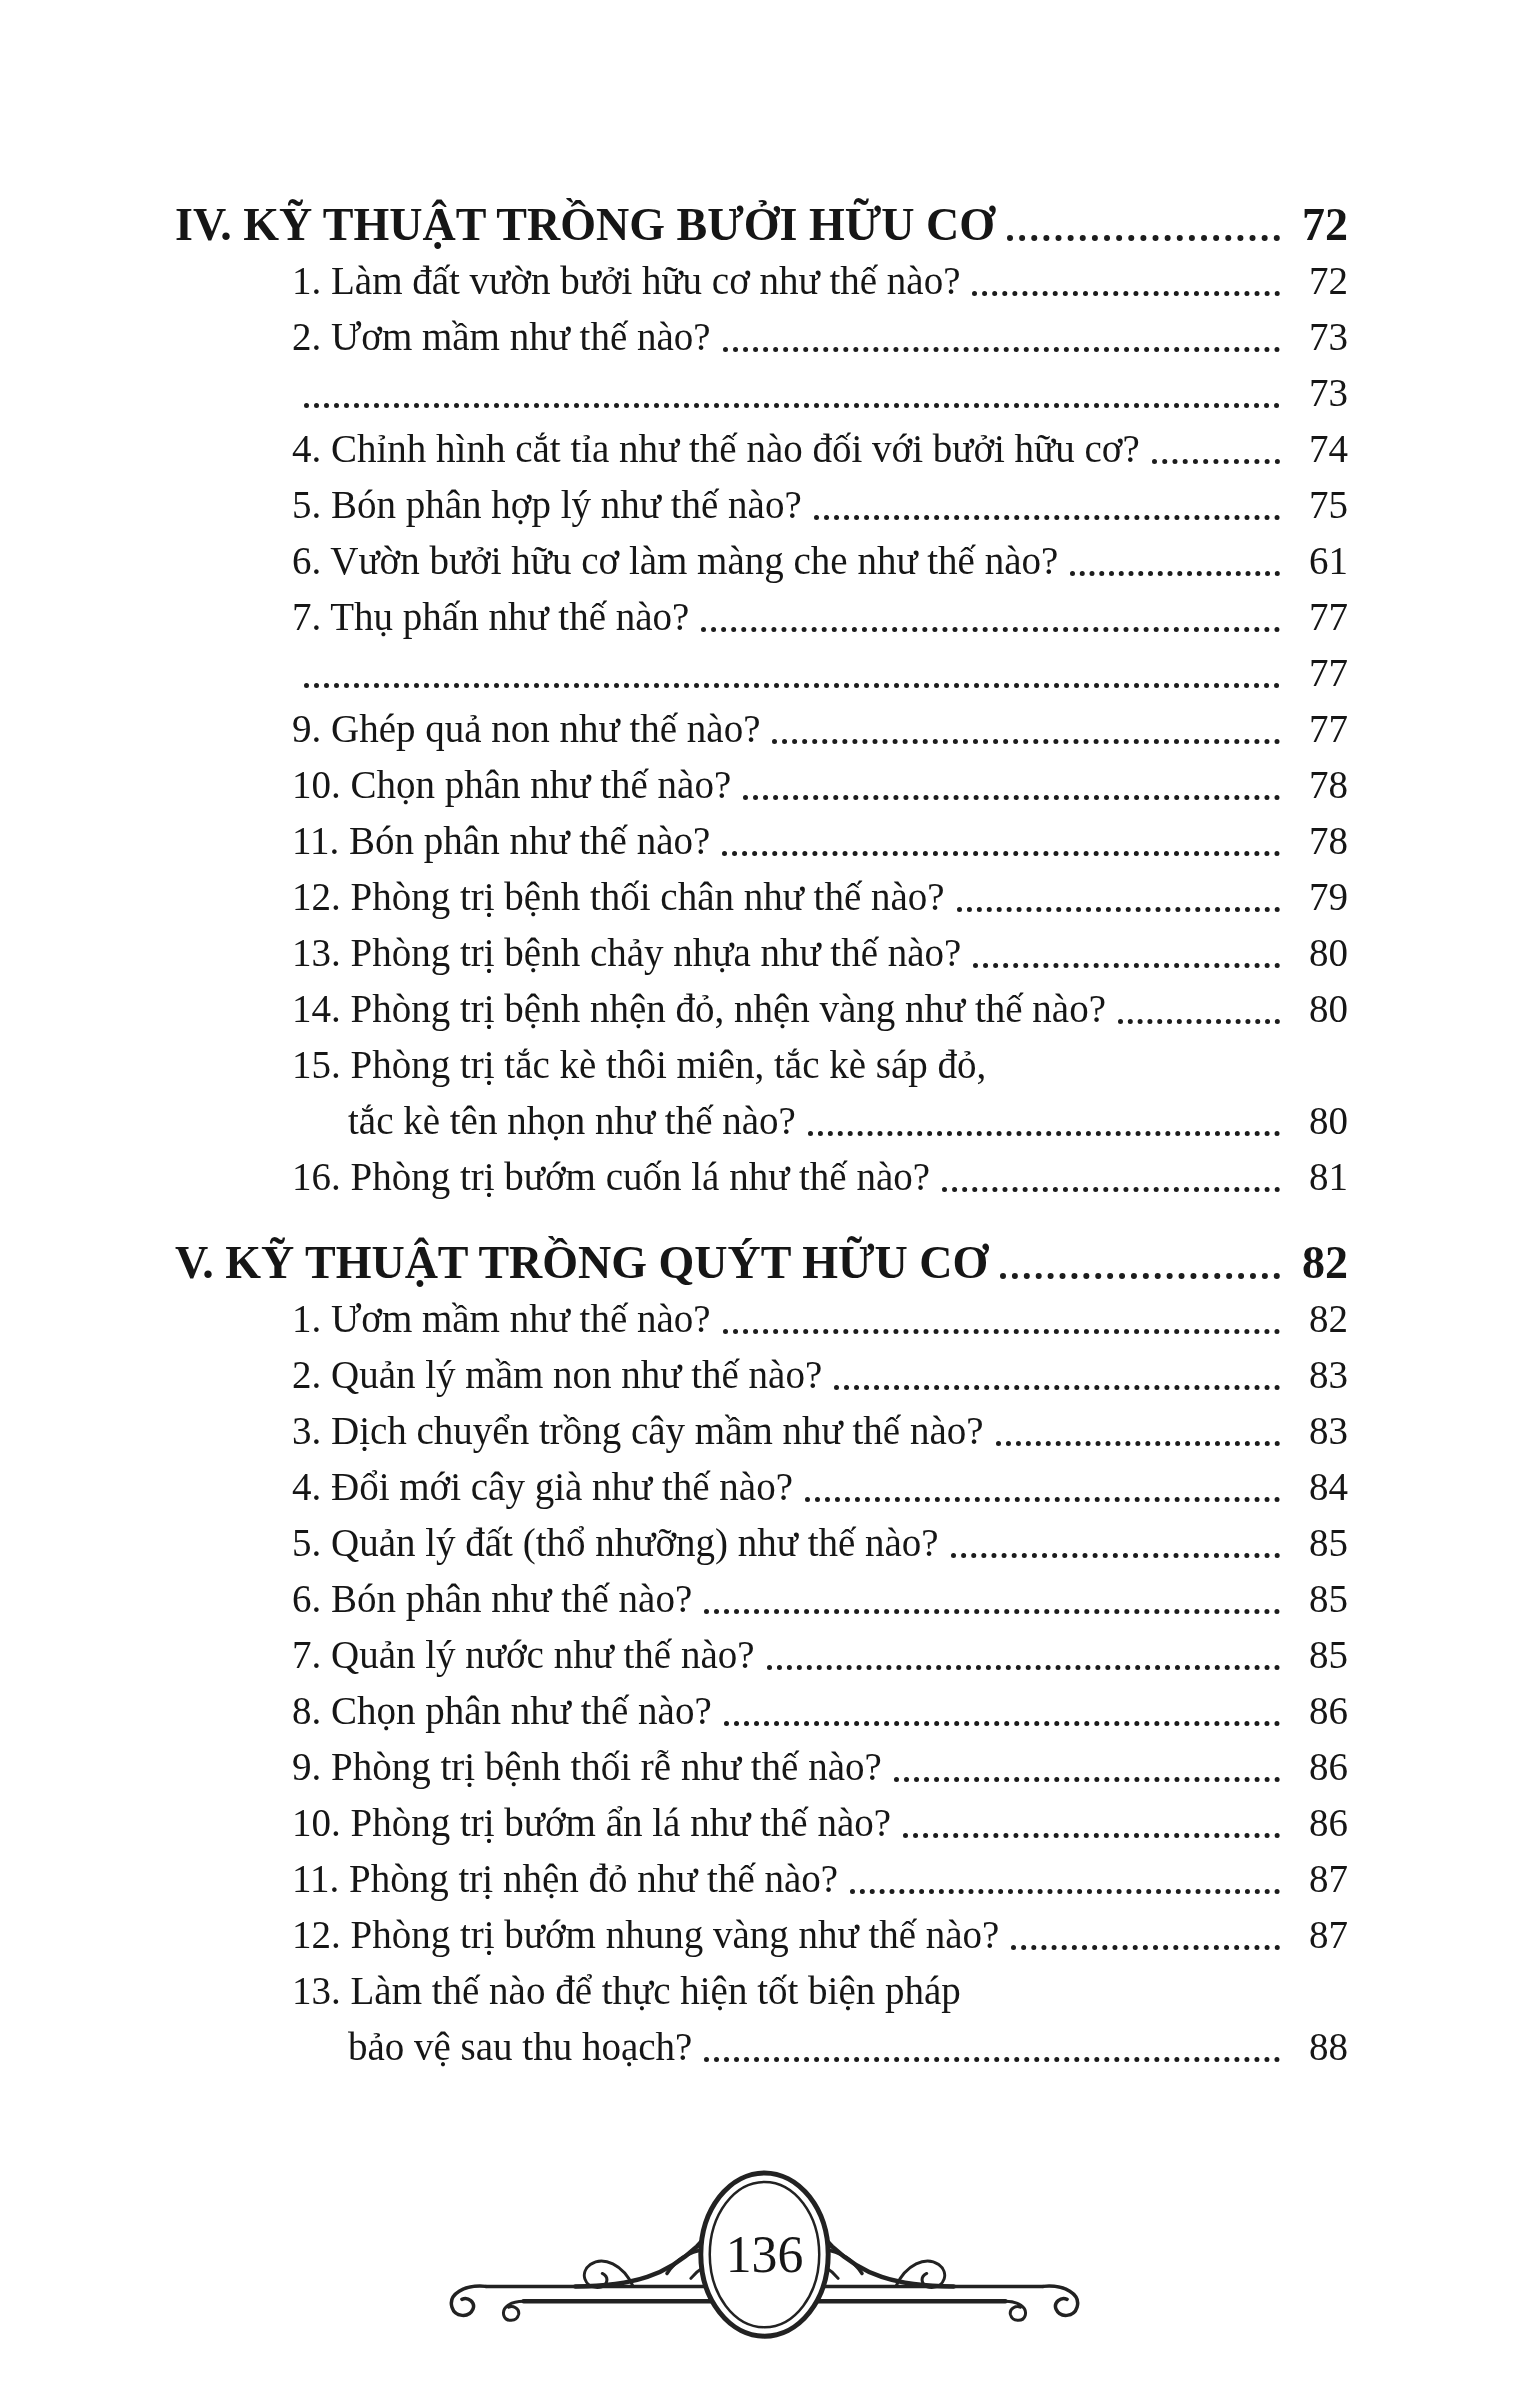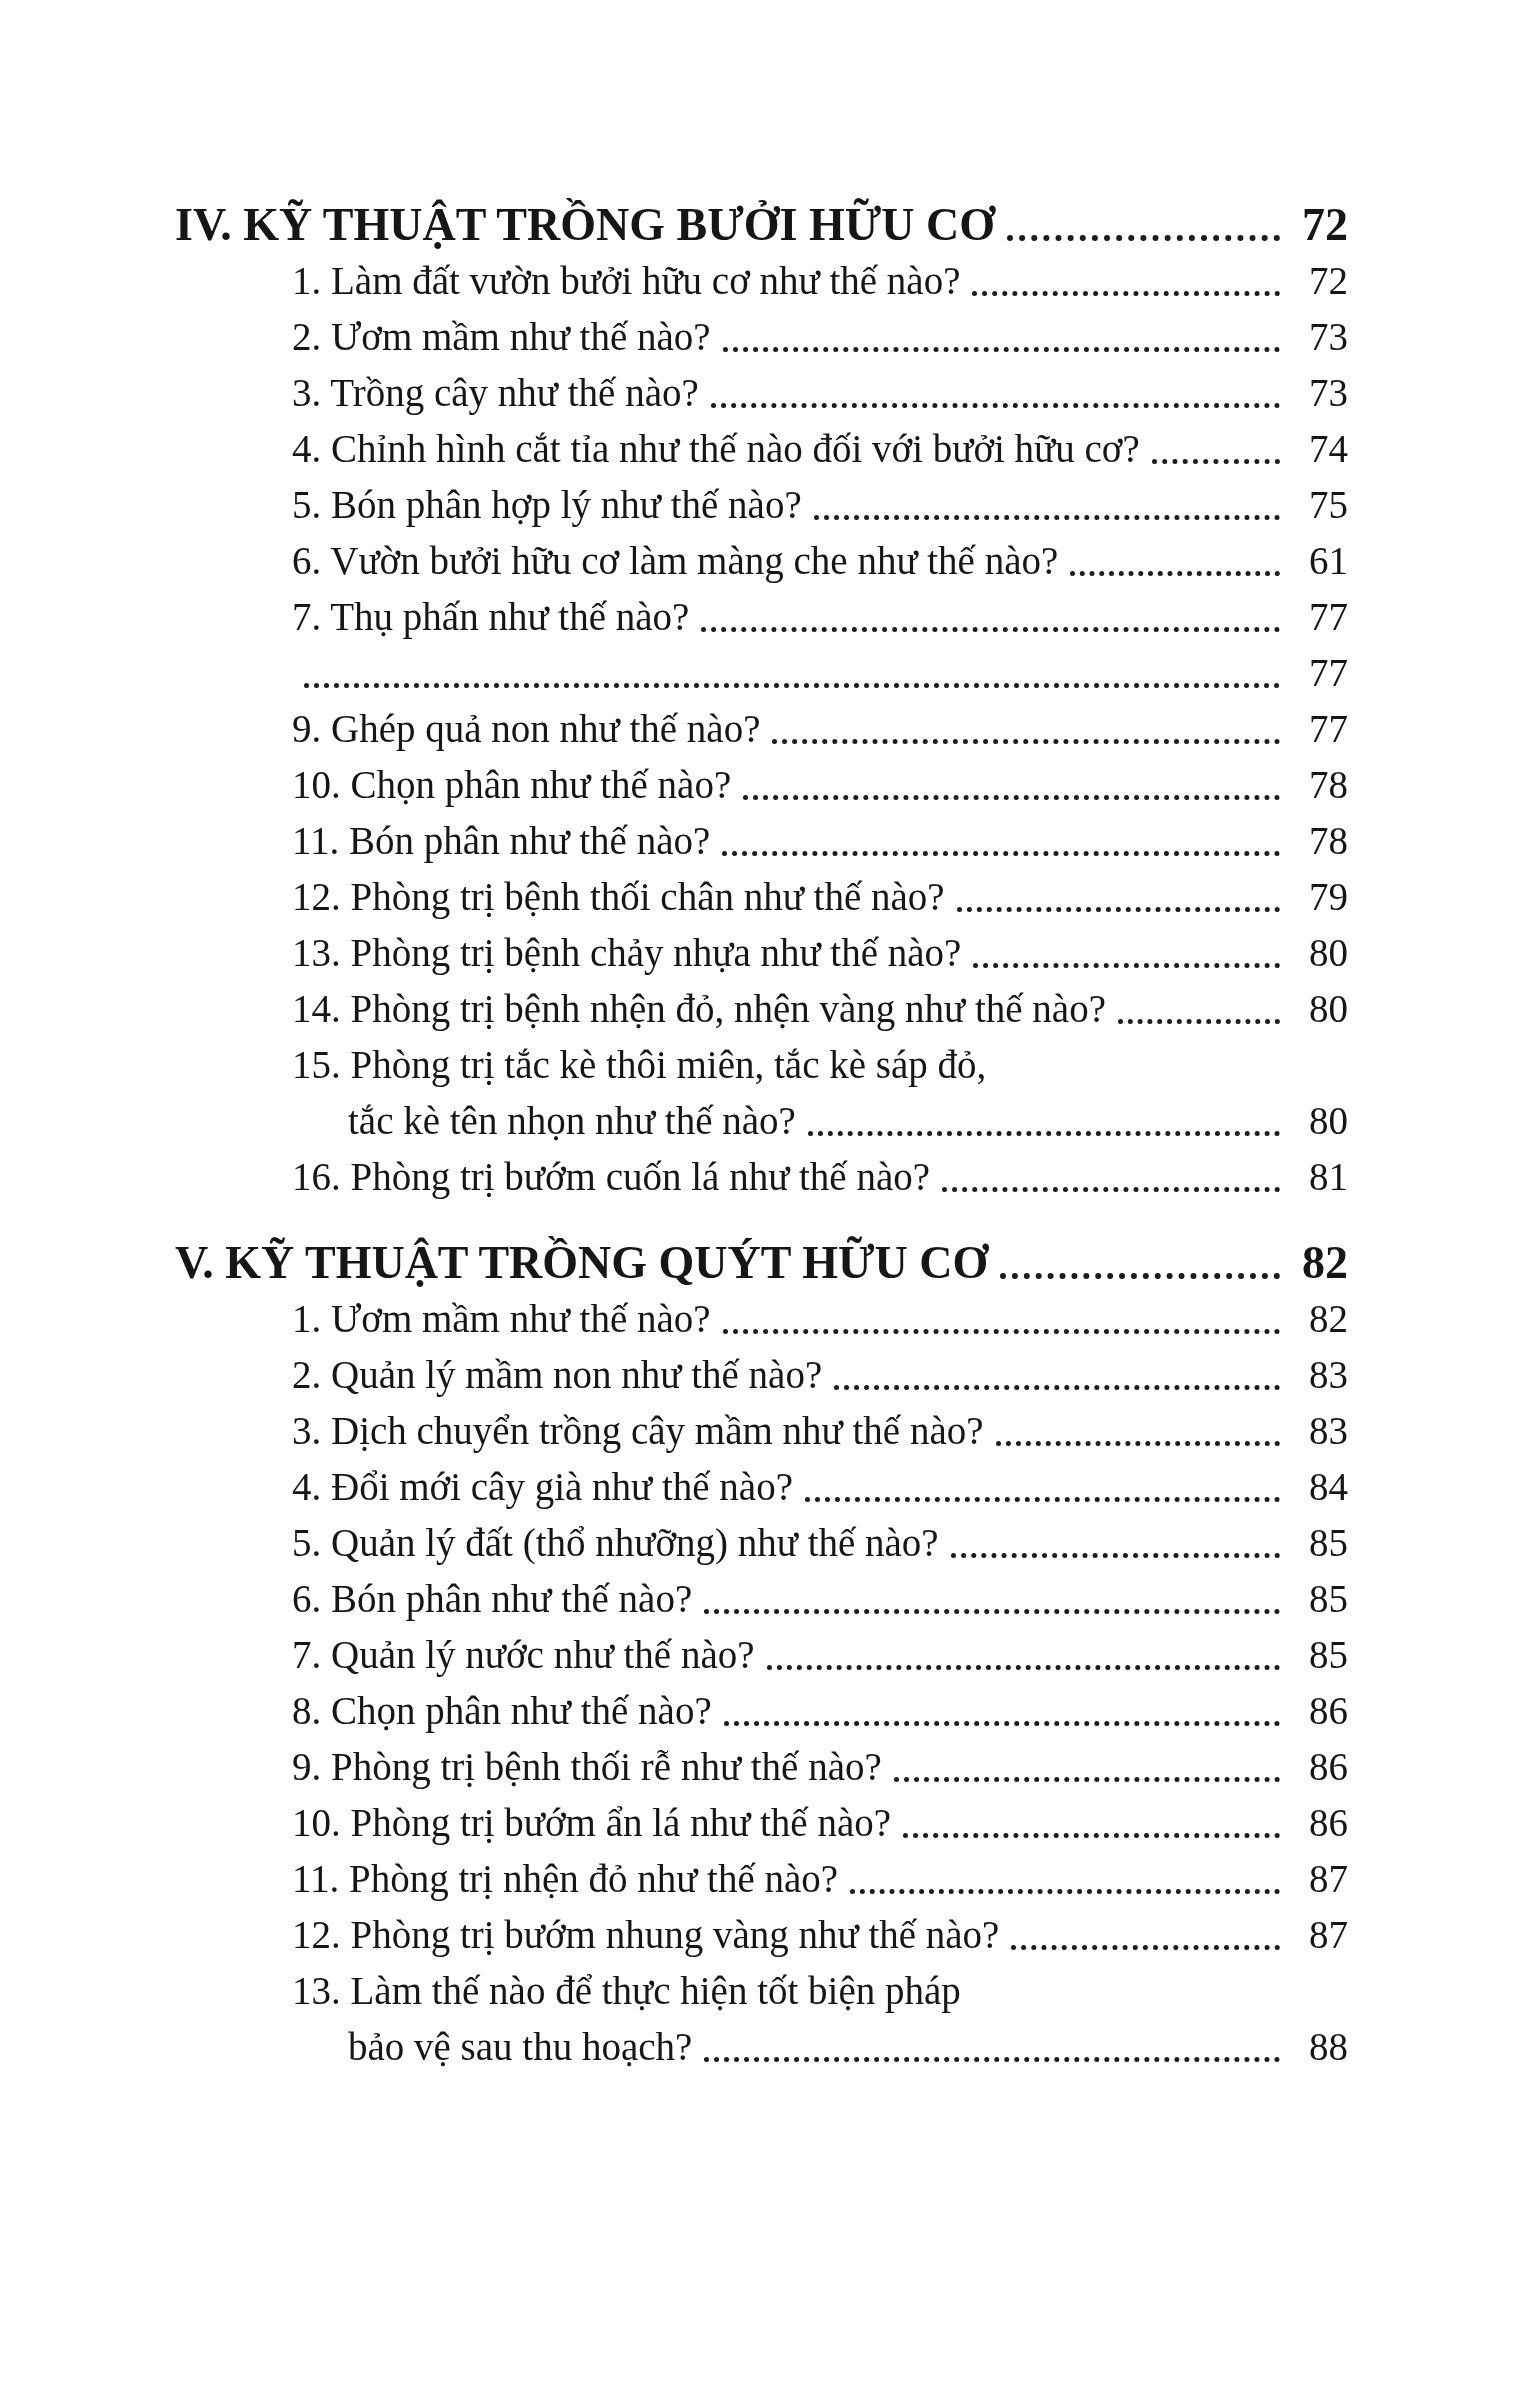--- a/index.html
+++ b/index.html
@@ -64,21 +64,20 @@
           <span class="txt">1. Làm đất vườn bưởi hữu cơ như thế nào?</span>
           <span class="dots"></span>
           <span class="pg">72</span>
         </div>
         <div class="row item">
           <span class="txt">2. Ươm mầm như thế nào?</span>
           <span class="dots"></span>
           <span class="pg">73</span>
         </div>
         <div class="row item">
-          <span class="txt">3. Trồng cây như thế nào?</span>
           <span class="dots"></span>
           <span class="pg">73</span>
         </div>
         <div class="row item">
           <span class="txt">4. Chỉnh hình cắt tỉa như thế nào đối với bưởi hữu cơ?</span>
           <span class="dots"></span>
           <span class="pg">74</span>
         </div>
         <div class="row item">
           <span class="txt">5. Bón phân hợp lý như thế nào?</span>
@@ -213,15 +212,45 @@
           <span class="txt">13. Làm thế nào để thực hiện tốt biện pháp</span>
         </div>
         <div class="row cont">
           <span class="txt">bảo vệ sau thu hoạch?</span>
           <span class="dots"></span>
           <span class="pg">88</span>
         </div>
       </div>
     </div>
 
+  <div class="footer">
+    <svg width="697" height="211" viewBox="0 0 700 212" aria-hidden="true">
+      <defs>
+        <g id="halfL" stroke="#222" fill="none" stroke-linecap="round">
+
+          <path d="M70 130 C 48 128 32 138 36 151 C 39 161 53 162 57 153 C 60 146 52 140 46 143" stroke-width="3.5"></path>
+
+          <path d="M70 130 H 300" stroke-width="3.5"></path>
+
+          <path d="M108 145 H 352" stroke-width="4.5"></path>
+          <path d="M108 145 C 95 145 86 151 88 159 C 90 166 101 166 103 158 C 104 152 97 149 93 151" stroke-width="3"></path>
+
+          <path d="M218 130 C 208 108 188 99 175 108 C 164 116 169 131 182 131 C 192 131 195 121 187 117" stroke-width="3"></path>
+
+          <path d="M160 130 C 220 130 252 118 282 90 C 292 80 300 70 306 57" stroke-width="4.5"></path>
+
+          <path d="M306 57 C 295 76 293 97 300 113" stroke-width="4.5"></path>
+          <path d="M252 117 C 262 102 275 95 290 93" stroke-width="3.5"></path>
+          <path d="M276 122 C 284 112 294 107 304 106" stroke-width="3"></path>
+        </g>
+      </defs>
+
+      <use href="#halfL"></use>
+      <use href="#halfL" transform="matrix(-1,0,0,1,700,0)"></use>
+
+      <ellipse cx="350" cy="98" rx="64" ry="82" fill="#ffffff" stroke="#222" stroke-width="5"></ellipse>
+      <ellipse cx="350" cy="98" rx="55" ry="73" fill="none" stroke="#222" stroke-width="2.5"></ellipse>
+      <text x="350" y="116" text-anchor="middle" class="ornament-text">136</text>
+    </svg>
+  </div>
 
 </div>
 
 
 </body></html>

